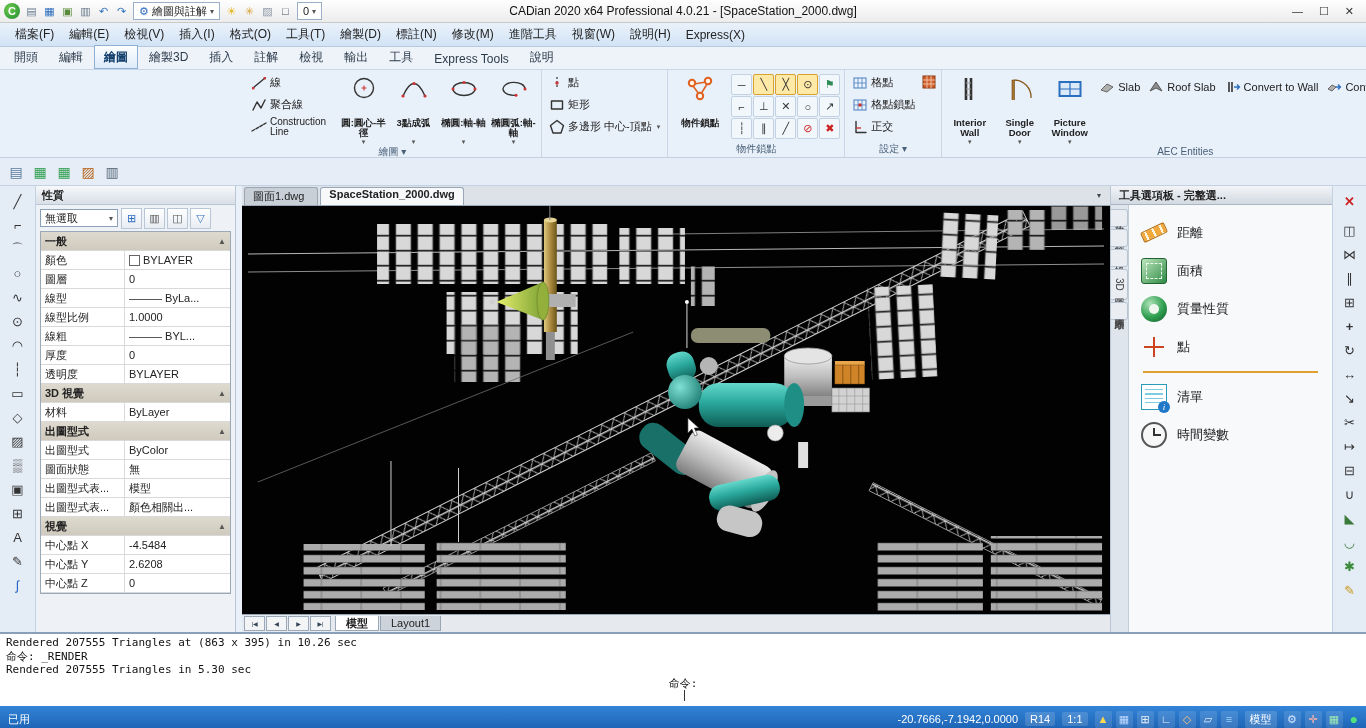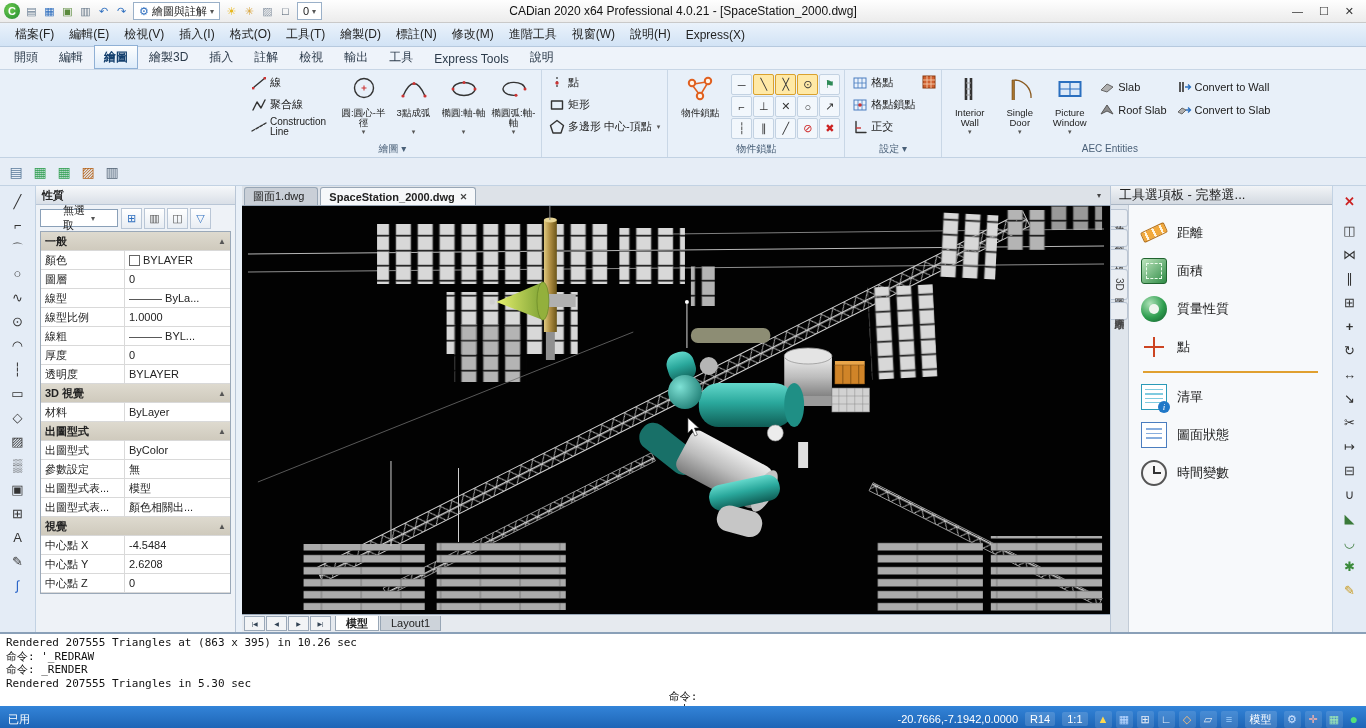--- a/index.html
+++ b/index.html
@@ -40,29 +40,29 @@
   .panel{display:flex;flex-direction:column;border-right:1px solid #c9d7e6;padding:2px 4px 0;box-sizing:border-box;flex:none;}
   .pc{flex:1;display:flex;gap:3px;}
   .plab{height:15px;font-size:10px;color:#4a6078;text-align:center;line-height:14px;white-space:nowrap;}
   .rcol{display:flex;flex-direction:column;gap:1px;}
   .rsm{display:flex;align-items:center;gap:3px;height:21px;padding:0 3px;font-size:11px;white-space:nowrap;}
   .rsm-ic{width:16px;height:16px;flex:none;}
   .wrap2{white-space:normal;width:64px;line-height:10px;font-size:10px;}
   .rbig{width:47px;display:flex;flex-direction:column;align-items:center;font-size:9.5px;
         text-align:center;padding-top:2px;line-height:10px;}
   .rbig-ic{width:30px;height:30px;flex:none;}
-  .rbig-lb{height:20px;overflow:hidden;margin-top:4px;}
+  .rbig-lb{height:20px;overflow:hidden;margin-top:14px;font-weight:bold;}
   .rdd{font-size:7px;color:#555;line-height:7px;}
   .rdd-inline{font-size:7px;color:#555;margin-left:2px;}
   .osnap-grid{display:grid;grid-template-columns:repeat(5,21px);grid-auto-rows:21px;gap:1px;
               align-content:start;padding-top:2px;}
   .snap-cell{border:1px solid #c3d2e2;background:#f2f7fc;display:flex;align-items:center;
              justify-content:center;font-size:11px;color:#333;border-radius:2px;}
   .snap-cell.sel{background:#ffe9a6;border-color:#d9a12e;}
-  .aec-col{display:flex;flex-direction:column;gap:2px;margin-top:4px;}
+  .aec-col{display:flex;flex-direction:row;gap:2px;margin-top:4px;}
 
   
   .std-toolbar{height:27px;background:#e6edf6;border-bottom:1px solid #c2d2e3;display:flex;
                align-items:center;gap:4px;padding:0 6px;}
   .std-ic{width:20px;height:20px;display:flex;align-items:center;justify-content:center;font-size:14px;}
 
   
   .workspace{height:446px;display:flex;}
   .side-toolbar{width:36px;background:#e4ecf6;display:flex;flex-direction:column;align-items:center;
                 padding-top:4px;gap:2px;border-right:1px solid #c2d2e3;box-sizing:border-box;flex:none;}
@@ -70,21 +70,21 @@
   .tool-btn{width:24px;height:22px;display:flex;align-items:center;justify-content:center;
             font-size:13px;color:#333;flex:none;}
 
   
   .props{width:200px;background:#eef2f7;border-right:1px solid #b9c6d6;display:flex;
          flex-direction:column;box-sizing:border-box;flex:none;}
   .props-title{height:18px;background:linear-gradient(#f6f8fa,#d9dfe7);border-bottom:1px solid #b9c6d6;
                font-size:11px;font-weight:bold;display:flex;align-items:center;padding:0 6px;flex:none;}
   .props-toolbar{height:26px;display:flex;align-items:center;gap:3px;padding:0 4px;flex:none;}
   .props-combo{width:78px;height:18px;background:#fff;border:1px solid #8aa0b8;font-size:11px;
-               display:flex;align-items:center;justify-content:space-between;padding:0 22px;box-sizing:border-box;}
+               display:flex;align-items:center;justify-content:space-between;padding:0 4px;box-sizing:border-box;}
   .props-combo .dd{font-size:8px;color:#555;}
   .ptb-ic{width:19px;height:19px;border:1px solid #b9c6d6;background:linear-gradient(#fff,#e8edf3);
           display:flex;align-items:center;justify-content:center;font-size:11px;}
   .pgrid{margin:0 4px;border:1px solid #9aa8b8;background:#fff;flex:none;}
   .prow{display:flex;height:19px;box-sizing:border-box;border-bottom:1px solid #d9d9d9;
         font-size:11px;background:#fff;align-items:stretch;}
   .plabel{width:84px;border-right:1px solid #d9d9d9;padding:2px 4px;white-space:nowrap;
           overflow:hidden;box-sizing:border-box;}
   .pval{flex:1;padding:2px 4px;display:flex;align-items:center;gap:3px;white-space:nowrap;overflow:hidden;}
   .prow.sec{background:linear-gradient(#dedacf,#cfcabd);font-weight:bold;}
@@ -94,40 +94,40 @@
   .prow.sw .swatch{display:block;}
   .secarrow{font-size:8px;color:#555;}
 
   
   .drawing{flex:1;display:flex;flex-direction:column;min-width:0;padding-left:6px;}
   .dtabs{height:20px;background:#dde2e8;display:flex;align-items:flex-end;padding-left:2px;
          border-bottom:1px solid #9aa8b8;box-sizing:border-box;}
   .dtabs-list{display:flex;gap:2px;align-items:flex-end;}
   .dtab{height:17px;display:flex;align-items:center;gap:5px;padding:0 8px;font-size:11px;
         background:#c9cfd7;border:1px solid #98a6b5;border-bottom:none;border-radius:3px 3px 0 0;}
-  .dtab.active{background:#f6f8fa;font-weight:bold;}
+  .dtab.active{background:#f6f8fa;font-weight:bold;flex-direction:column;}
   .dtab-close{font-size:9px;color:#444;}
   .dtabs-dd{margin-left:auto;padding:0 9px;font-size:8px;color:#444;align-self:center;}
   .canvas-wrap{flex:1;position:relative;background:#000;min-height:0;}
   .canvas-svg{position:absolute;left:0;top:0;width:100%;height:100%;}
   .dbottom{height:18px;background:#e6eaef;border-top:1px solid #9aa8b8;display:flex;
            align-items:center;padding-left:2px;gap:1px;box-sizing:border-box;}
   .nav-list{display:flex;gap:1px;margin-right:3px;}
   .nav-btn{min-width:17px;height:13px;background:#f2f4f6;border:1px solid #9aa8b8;display:flex;
            align-items:center;justify-content:center;font-size:6px;color:#345;padding:0 1px;}
   .ltabs{display:flex;gap:1px;}
   .ltab{height:14px;padding:0 10px;display:flex;align-items:center;font-size:11px;
         background:#cdd3da;border:1px solid #98a6b5;border-top:none;}
   .ltab.active{background:#fff;font-weight:bold;}
 
   
   .palette{width:222px;display:flex;flex-direction:column;background:#eef1f5;
            border-left:1px solid #b9c6d6;box-sizing:border-box;flex:none;}
   .pal-title{height:18px;background:linear-gradient(#f2f4f7,#d3d9e1);border-bottom:1px solid #aab6c4;
-             font-size:13px;font-weight:normal;display:flex;align-items:center;padding:0 8px;flex:none;}
+             font-size:11px;font-weight:bold;display:flex;align-items:center;padding:0 8px;flex:none;}
   .pal-body{flex:1;display:flex;min-height:0;}
   .pal-tabs{width:18px;display:flex;flex-direction:column;gap:2px;padding-top:4px;
             background:#dfe5ec;border-right:1px solid #c2cbd6;box-sizing:border-box;}
   .pal-tab{writing-mode:vertical-rl;font-size:10px;padding:8px 1px;background:#eaeef3;
            border:1px solid #b9c4d2;border-left:none;border-radius:0 3px 3px 0;color:#444;}
   .pal-content{flex:1;background:#f7f9fb;padding:8px 2px;display:flex;flex-direction:column;}
   .pal-item{display:flex;align-items:center;gap:10px;padding:6px 10px;}
   .pal-item.sep{padding:0;margin:5px 12px;border-top:2px solid #e0a030;height:0;overflow:hidden;}
   .pal-label{font-size:13px;color:#1a1a1a;}
   .pal-icon{width:26px;height:26px;position:relative;flex:none;box-sizing:border-box;}
@@ -667,21 +667,21 @@
         <div class="prow">
           <span class="plabel">出圖型式</span>
           <span class="pval">
 
             <span>ByColor</span>
             <span class="secarrow"></span>
           </span>
         </div>
 
         <div class="prow">
-          <span class="plabel">參數設定</span>
+          <span class="plabel">圖面狀態</span>
           <span class="pval">
 
             <span>無</span>
             <span class="secarrow"></span>
           </span>
         </div>
 
         <div class="prow">
           <span class="plabel">出圖型式表...</span>
           <span class="pval">
@@ -951,24 +951,20 @@
             <span class="pal-icon"></span>
             <span class="pal-label"></span>
           </div>
 
           <div class="pal-item">
             <span class="pal-icon" data-icon="list"></span>
             <span class="pal-label">清單</span>
           </div>
 
 
-          <div class="pal-item">
-            <span class="pal-icon" data-icon="status"></span>
-            <span class="pal-label">圖面狀態</span>
-          </div>
 
           <div class="pal-item">
             <span class="pal-icon" data-icon="clock"></span>
             <span class="pal-label">時間變數</span>
           </div>
         </div>
     </div>
   </div>
 
   <div class="side-toolbar right">
@@ -990,21 +986,20 @@
       <span class="tool-btn" style="color:#3a7a3a">◡</span>
       <span class="tool-btn" style="color:#3a8a3a">✱</span>
       <span class="tool-btn" style="color:#c89a1e">✎</span>
     </div>
 </div>
 
 <div class="command">
   <div>
 
   <div class="cmd-line">Rendered 207555 Triangles at (863 x 395) in 10.26 sec</div>
-      <div class="cmd-line">命令: '_REDRAW</div>
       <div class="cmd-line">命令: _RENDER</div>
       <div class="cmd-line">Rendered 207555 Triangles in 5.30 sec</div>
     </div>
   <div class="cmd-prompt-row">
     <span class="cmd-line">命令:</span>
     <span class="caret"></span>
   </div>
 </div>
 
 <div class="statusbar">

